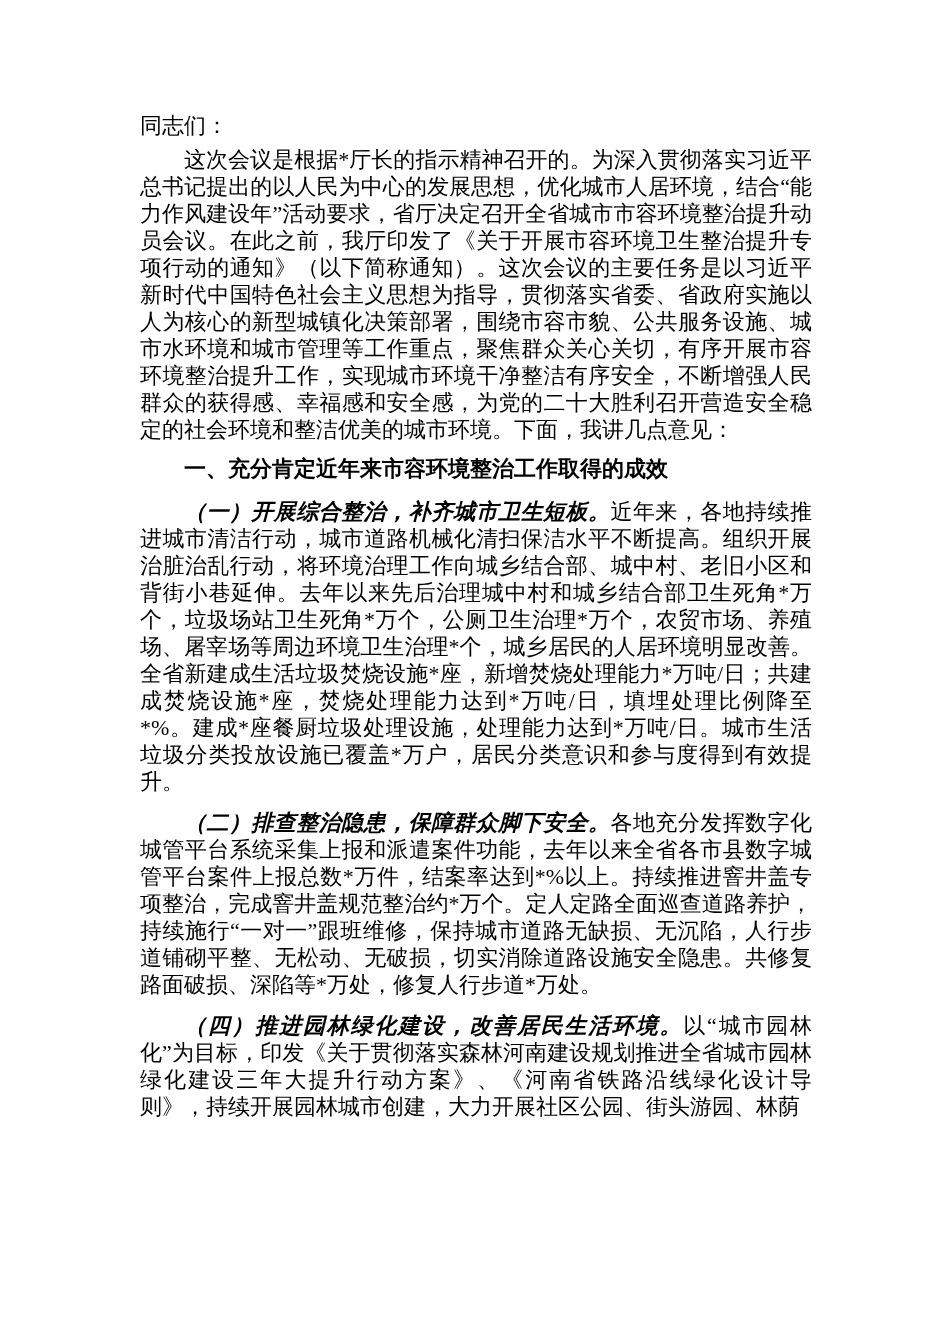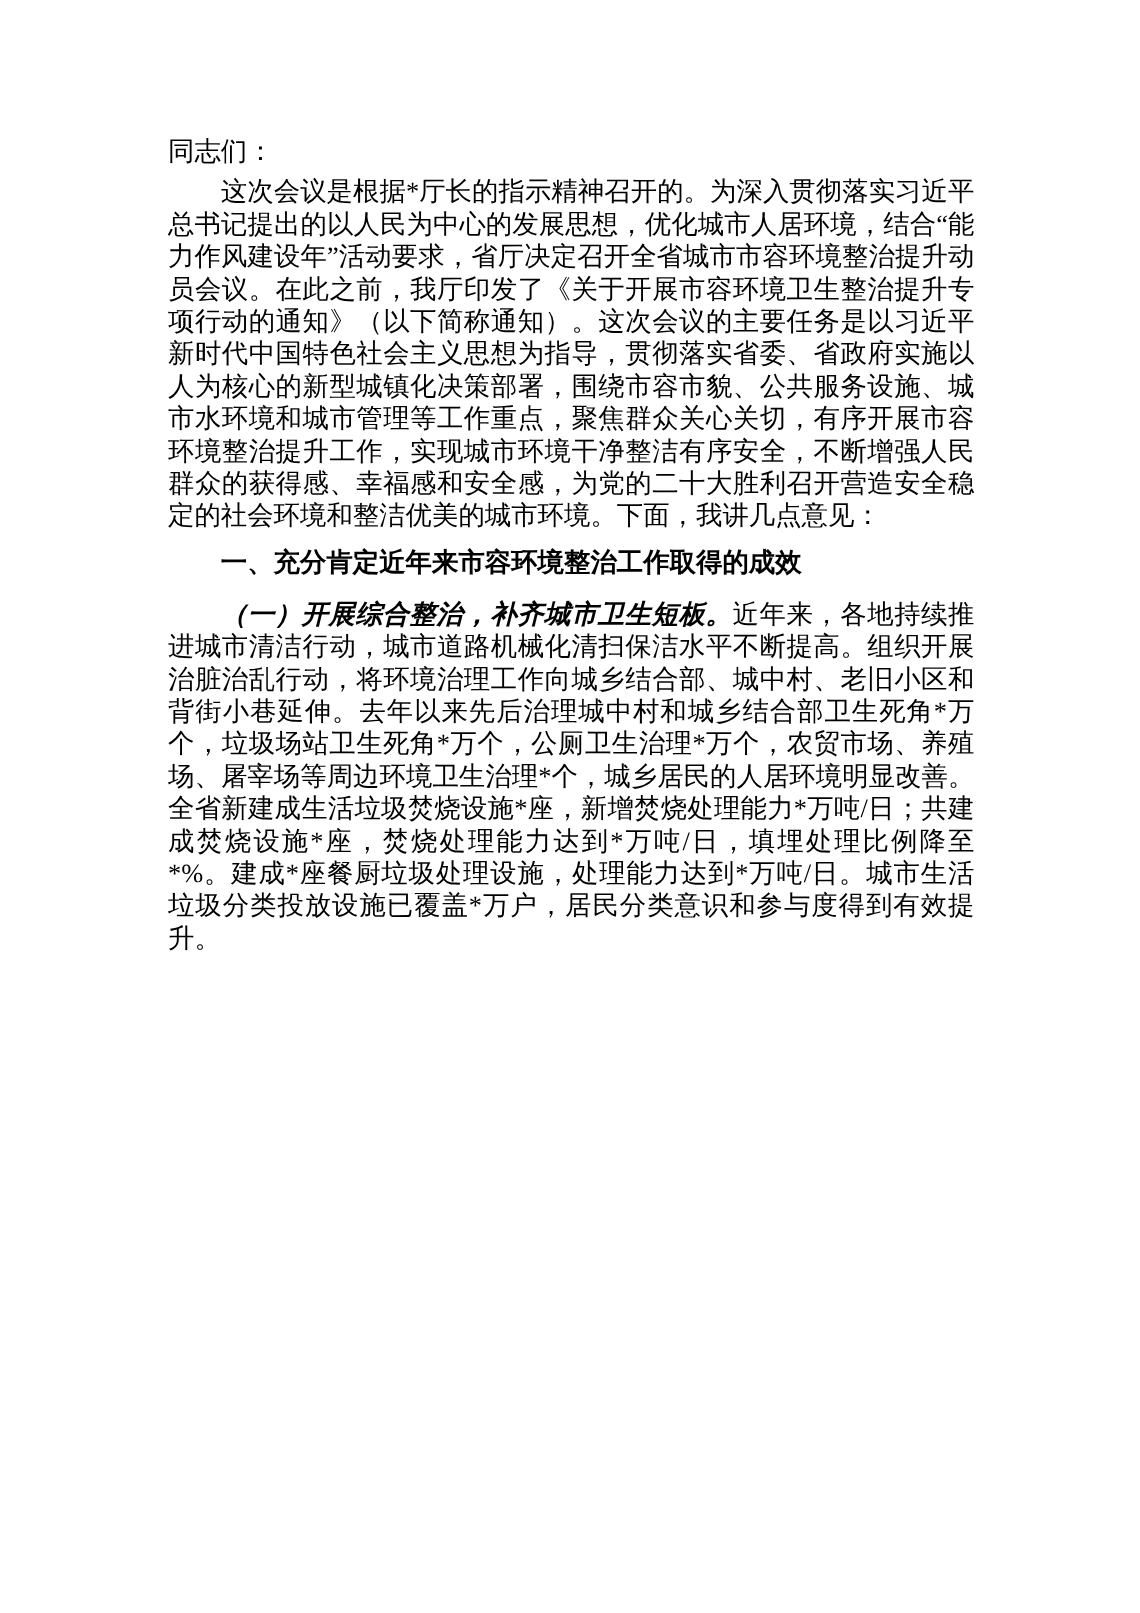--- a/index.html
+++ b/index.html
@@ -51,16 +51,18 @@
 <div class="page">
 
   <p class="salutation">同志们：</p>
 
   <p class="para">这次会议是根据*厅长的指示精神召开的。为深入贯彻落实习近平总书记提出的以人民为中心的发展思想，优化城市人居环境，结合“能力作风建设年”活动要求，省厅决定召开全省城市市容环境整治提升动员会议。在此之前，我厅印发了《关于开展市容环境卫生整治提升专项行动的通知》（以下简称通知）。这次会议的主要任务是以习近平新时代中国特色社会主义思想为指导，贯彻落实省委、省政府实施以人为核心的新型城镇化决策部署，围绕市容市貌、公共服务设施、城市水环境和城市管理等工作重点，聚焦群众关心关切，有序开展市容环境整治提升工作，实现城市环境干净整洁有序安全，不断增强人民群众的获得感、幸福感和安全感，为党的二十大胜利召开营造安全稳定的社会环境和整洁优美的城市环境。下面，我讲几点意见：</p>
 
   <p class="section-heading">一、充分肯定近年来市容环境整治工作取得的成效</p>
 
   <p class="para"><span class="lead">（一）开展综合整治，补齐城市卫生短板。</span><span>近年来，各地持续推进城市清洁行动，城市道路机械化清扫保洁水平不断提高。组织开展治脏治乱行动，将环境治理工作向城乡结合部、城中村、老旧小区和背街小巷延伸。去年以来先后治理城中村和城乡结合部卫生死角*万个，垃圾场站卫生死角*万个，公厕卫生治理*万个，农贸市场、养殖场、屠宰场等周边环境卫生治理*个，城乡居民的人居环境明显改善。全省新建成生活垃圾焚烧设施*座，新增焚烧处理能力*万吨/日；共建成焚烧设施*座，焚烧处理能力达到*万吨/日，填埋处理比例降至*%。建成*座餐厨垃圾处理设施，处理能力达到*万吨/日。城市生活垃圾分类投放设施已覆盖*万户，居民分类意识和参与度得到有效提升。</span></p>
 
+  <p class="para"><span class="lead">（二）排查整治隐患，保障群众脚下安全。</span><span>各地充分发挥数字化城管平台系统采集上报和派遣案件功能，去年以来全省各市县数字城管平台案件上报总数*万件，结案率达到*%以上。持续推进窨井盖专项整治，完成窨井盖规范整治约*万个。定人定路全面巡查道路养护，持续施行“一对一”跟班维修，保持城市道路无缺损、无沉陷，人行步道铺砌平整、无松动、无破损，切实消除道路设施安全隐患。共修复路面破损、深陷等*万处，修复人行步道*万处。</span></p>
 
 
+  <p class="para"><span class="lead">（四）推进园林绿化建设，改善居民生活环境。</span><span>以“城市园林化”为目标，印发《关于贯彻落实森林河南建设规划推进全省城市园林绿化建设三年大提升行动方案》、《河南省铁路沿线绿化设计导则》，持续开展园林城市创建，大力开展社区公园、街头游园、林荫</span></p>
 
 </div>
 
 </body></html>

